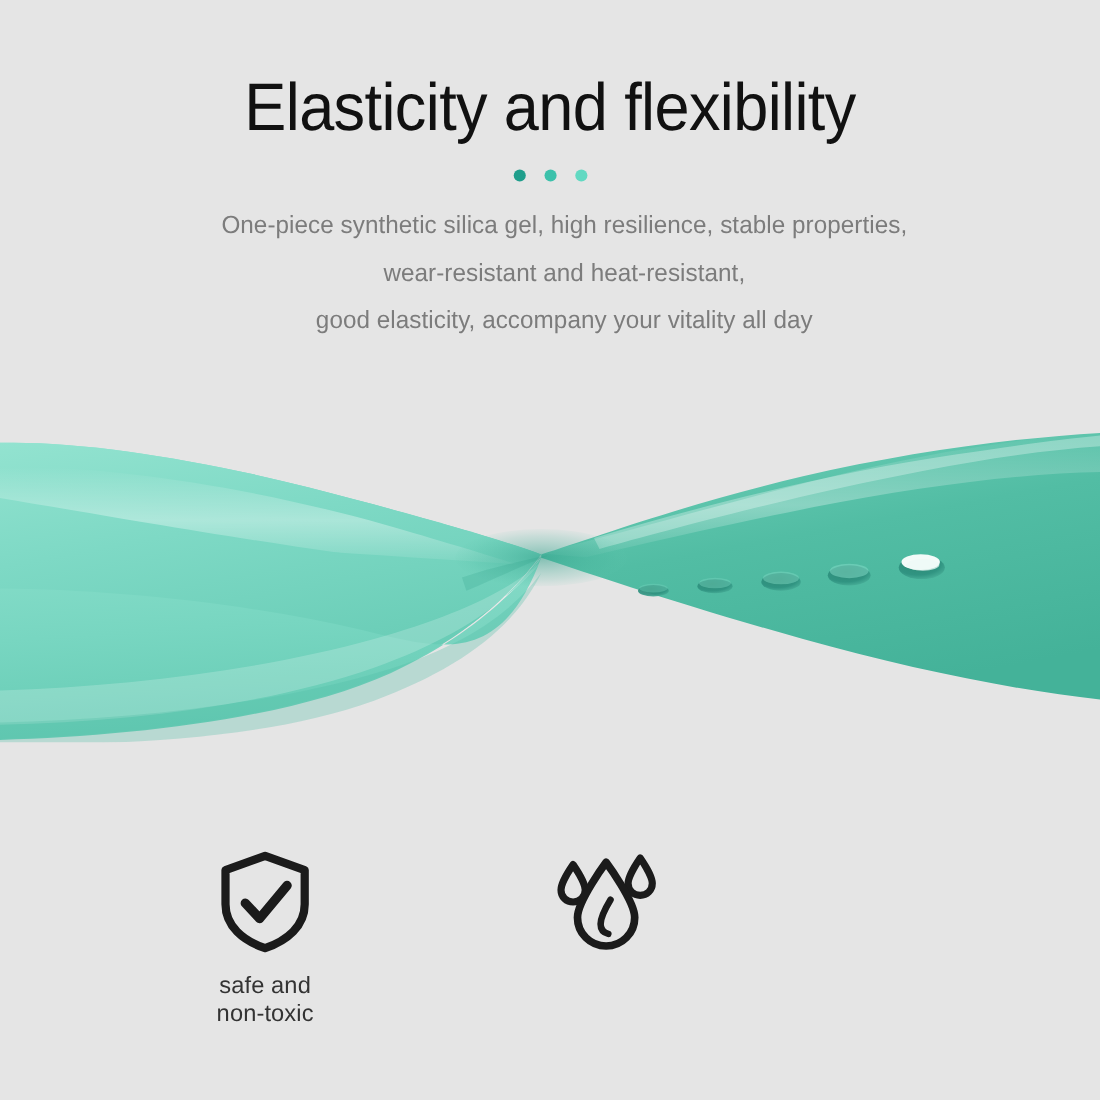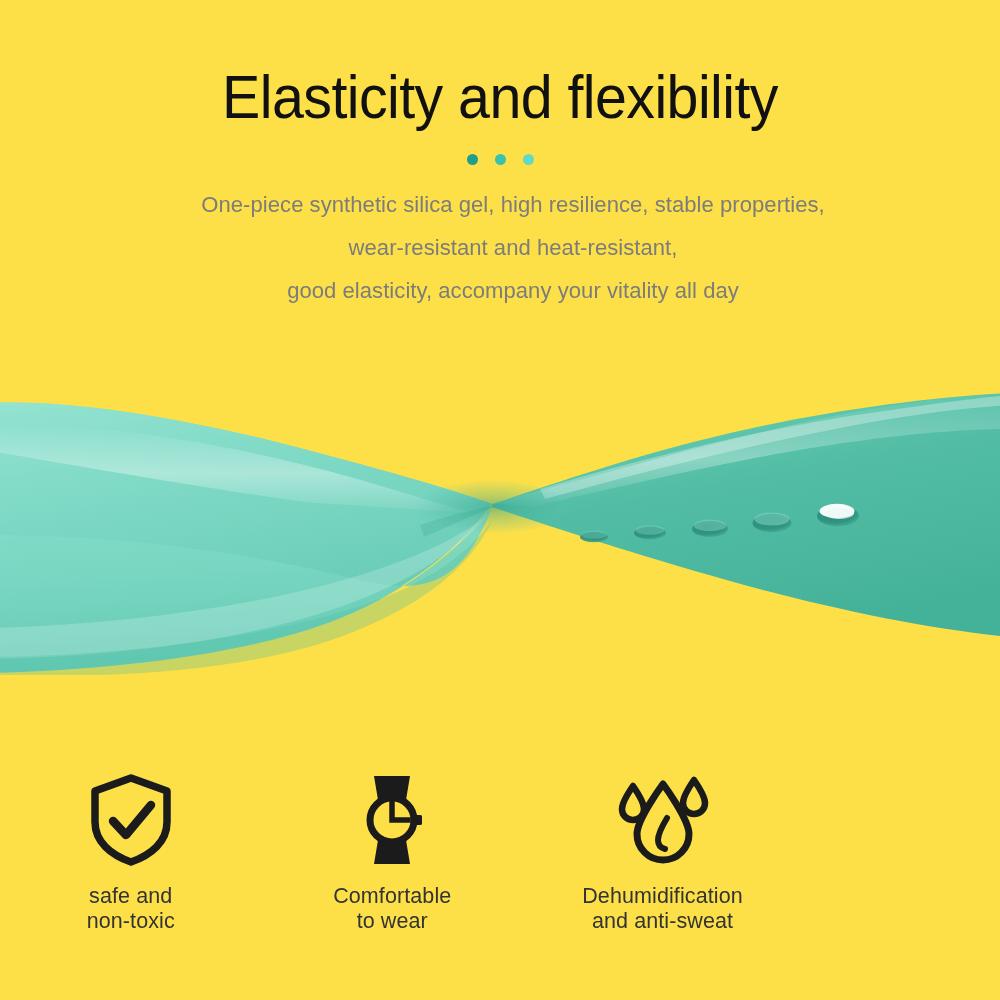--- a/index.html
+++ b/index.html
@@ -12,21 +12,21 @@
     height: 1000px;
     position: relative;
     overflow: hidden;
     font-family: "Liberation Sans", sans-serif;
     -webkit-font-smoothing: antialiased;
   }
 
   .page {
     position: absolute;
     inset: 0;
-    background: #fde047;
+    background: #e5e5e5;
   }
 
   
   .header {
     position: absolute;
     top: 0;
     left: 0;
     width: 1000px;
     text-align: center;
   }
@@ -276,52 +276,33 @@
       <div class="feature-icon">
         <svg width="92" height="96" viewBox="0 0 92 96">
           <path d="M46,6 L82,19 L82,50 C82,70 66,83 46,90 C26,83 10,70 10,50 L10,19 Z" fill="none" stroke="#1b1b1b" stroke-width="7.5" stroke-linejoin="round" stroke-linecap="round"></path>
           <path d="M28,49 L41,63 L66,33" fill="none" stroke="#1b1b1b" stroke-width="8.5" stroke-linecap="round" stroke-linejoin="round"></path>
         </svg>
       </div>
       <div class="feature-label">safe and
 non-toxic</div>
     </div>
 
-    <div class="feature feature-2">
-      <div class="feature-icon">
-        <svg width="92" height="96" viewBox="0 0 92 96">
-
-          <path d="M28,4 L64,4 L60,28 C56,25 51,24 46,24 C41,24 36,25 32,28 Z" fill="#1b1b1b"></path>
-          <path d="M32,68 C36,71 41,72 46,72 C51,72 56,71 60,68 L64,92 L28,92 Z" fill="#1b1b1b"></path>
-
-          <circle cx="46" cy="48" r="22" fill="none" stroke="#1b1b1b" stroke-width="7"></circle>
-
-          <rect x="68" y="43" width="8" height="10" rx="1.6" fill="#1b1b1b"></rect>
-
-          <path d="M46,30 L46,48 L62,48" fill="none" stroke="#1b1b1b" stroke-width="5.5" stroke-linecap="square" stroke-linejoin="miter"></path>
-        </svg>
-      </div>
-      <div class="feature-label">Comfortable
-to wear</div>
-    </div>
 
     <div class="feature feature-3">
       <div class="feature-icon">
         <svg width="108" height="96" viewBox="0 0 108 96">
 
           <path d="M24,14 C24,14 35,30 35,37 C35,43.5 30,48 24,48
                    C18,48 13,43.5 13,37 C13,30 24,14 24,14 Z" fill="none" stroke="#1b1b1b" stroke-width="6.5" stroke-linejoin="round"></path>
 
           <path d="M85,8 C85,8 96,24 96,31 C96,37.5 91,42 85,42
                    C79,42 74,37.5 74,31 C74,24 85,8 85,8 Z" fill="none" stroke="#1b1b1b" stroke-width="6.5" stroke-linejoin="round"></path>
 
           <path d="M54,12 C54,12 80,47 80,62 C80,76.4 68.4,88 54,88
                    C39.6,88 28,76.4 28,62 C28,47 54,12 54,12 Z" fill="none" stroke="#1b1b1b" stroke-width="7" stroke-linejoin="round"></path>
 
           <path d="M58,46 C52,56 49,62 49,68 C49,73 52,76 56,77" fill="none" stroke="#1b1b1b" stroke-width="6" stroke-linecap="round" stroke-linejoin="round"></path>
         </svg>
       </div>
-      <div class="feature-label">Dehumidification
-and anti-sweat</div>
     </div>
   </div>
 
 </div>
 
 </body></html>

